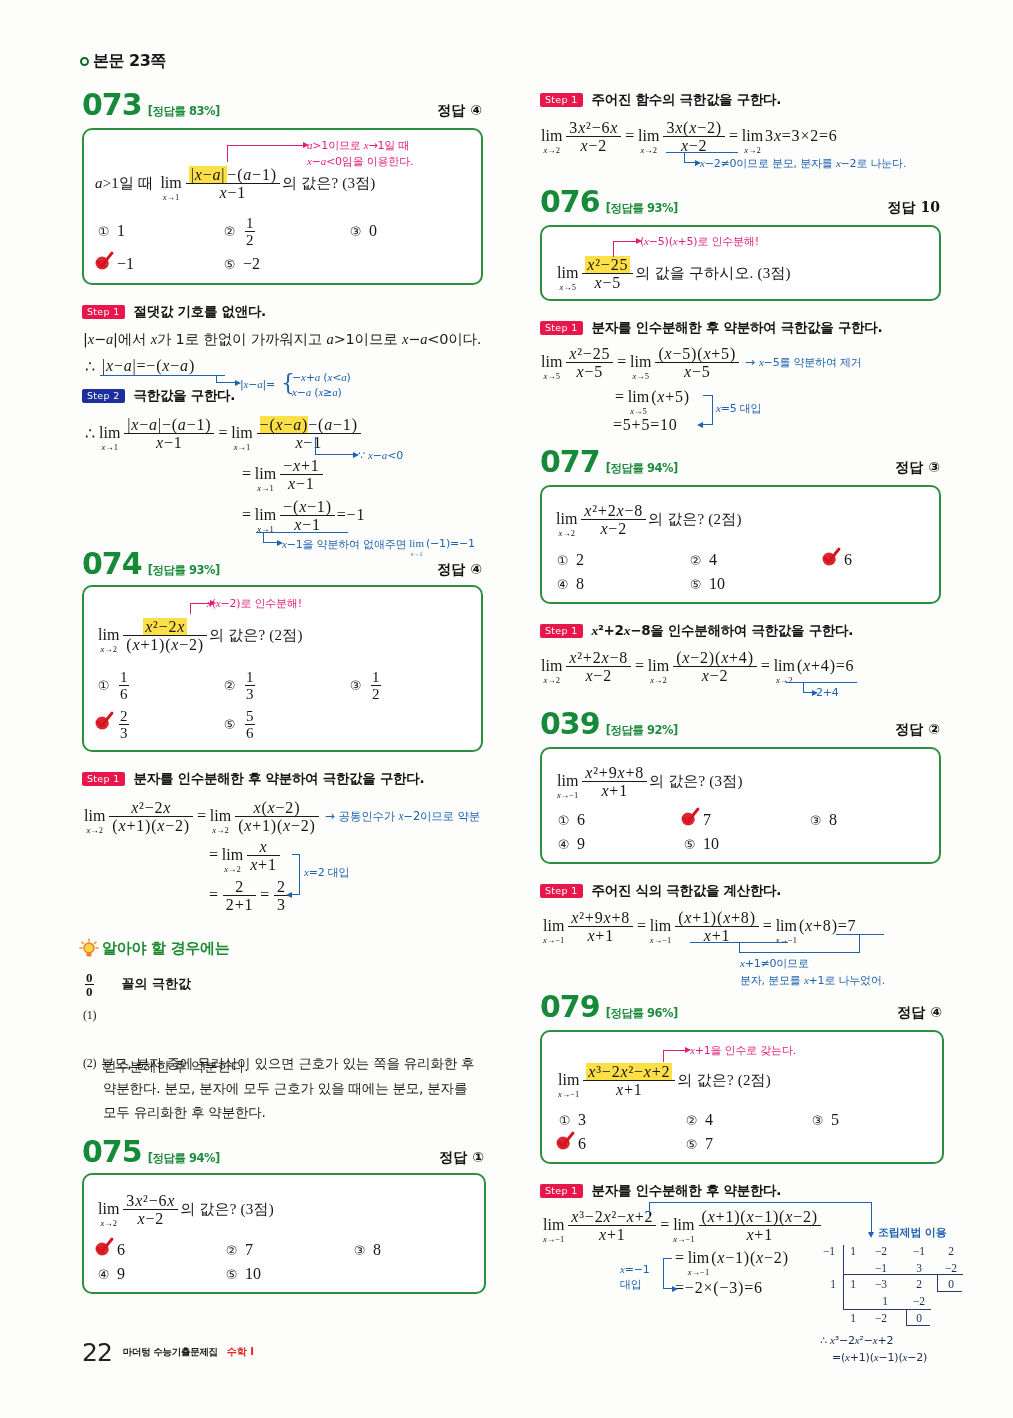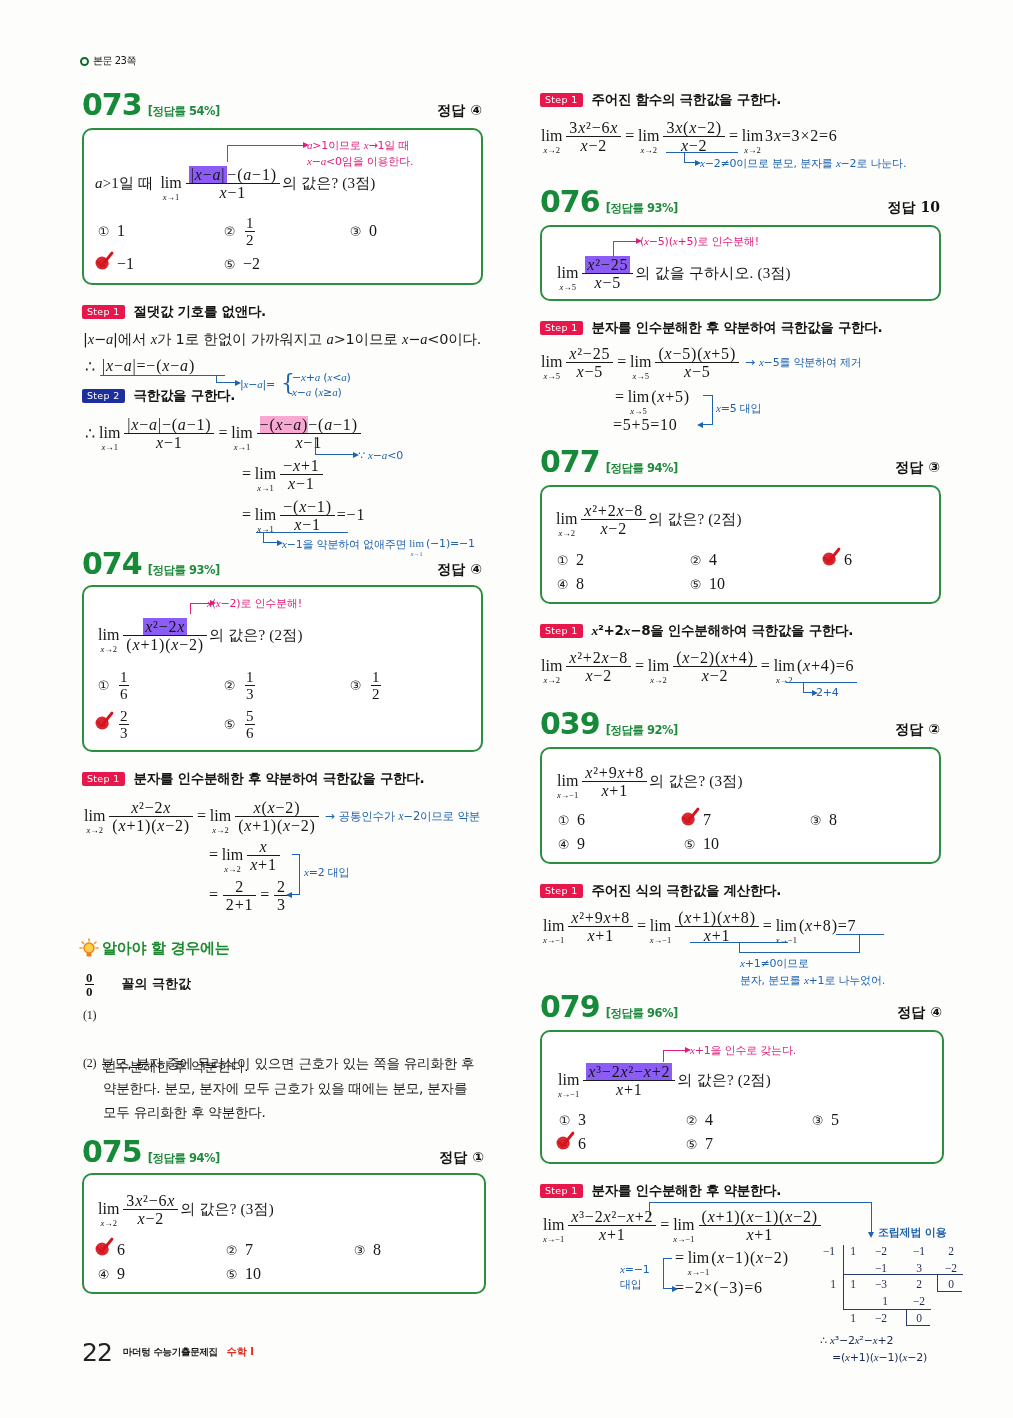--- a/index.html
+++ b/index.html
@@ -11,22 +11,22 @@
 .frac{display:inline-flex;flex-direction:column;text-align:center;margin:0 2px;}
 .frac .num{border-bottom:1.1px solid #1a1a1a;padding:0 3px;line-height:17px;white-space:nowrap;}
 .frac .den{line-height:17px;padding:0 3px;white-space:nowrap;}
 .lim{display:inline-flex;flex-direction:column;align-items:center;line-height:1;margin:0 2px 0 1px;position:relative;top:5px;}
 .lim .lw{font-size:16px;font-family:"Liberation Serif","DejaVu Serif",serif;letter-spacing:0;}
 .lim .ls{font-size:8.5px;margin-top:2px;letter-spacing:0;font-family:"Liberation Serif",serif;}
 .lim.small{top:3px;}
 .lim.small .lw{font-size:11px;}
 .lim.small .ls{font-size:6px;}
 .op{margin:0 2px;}
-.hl{background:#8b5cf6;padding:0 2px;}
-.hlb{background:#f9a8d4;}
+.hl{background:#fde047;padding:0 2px;}
+.hlb{background:#fde047;}
 .ptitle{position:absolute;display:flex;align-items:baseline;width:400px;height:32px;}
 .pnum{font-family:"DejaVu Sans",sans-serif;font-weight:bold;font-size:30px;color:#178a3a;letter-spacing:-1px;line-height:32px;}
 .prate{font-size:11.5px;font-weight:bold;color:#1f8b3d;margin-left:6px;letter-spacing:-0.5px;}
 .pans{margin-left:auto;font-size:14px;font-weight:bold;color:#111;text-align:center;}
 .pans .ansv{margin-left:5px;font-family:"DejaVu Serif","DejaVu Sans",serif;}
 .qbox{position:absolute;border:2px solid #2b8f3e;border-radius:10px;background:#fff;}
 .badge{display:inline-block;font-family:"DejaVu Sans",sans-serif;font-size:9.5px;color:#fff;background:#e8174b;border-radius:2px;padding:0 5px;line-height:14px;margin-right:9px;letter-spacing:0.3px;}
 .badge.s2{background:#1d2f9c;}
 .stitle{font-size:13.5px;font-weight:bold;color:#141414;letter-spacing:-0.3px;}
 .pink{color:#e01e79;}
@@ -46,21 +46,21 @@
 .cmark.ck{color:#a11;}
 .ck-svg{position:absolute;left:-2px;top:-7px;}
 .cval{font-family:"Liberation Serif","DejaVu Serif",serif;font-size:16px;}
 .choice .frac{font-family:"Liberation Serif",serif;font-size:15px;}
 .choice .frac .num,.choice .frac .den{line-height:16px;padding:0 1px;}
 .qtxt{font-family:"Liberation Serif","DejaVu Serif",serif;font-size:15px;letter-spacing:0.2px;}
 .qprefix{margin-right:6px;}
 .body-line{position:absolute;font-size:13.5px;white-space:nowrap;line-height:18px;letter-spacing:-0.2px;color:#1a1a1a;}
 .marker{font-family:"Liberation Serif",serif;font-size:12px;}
 .ring-icon{display:inline-block;width:9px;height:9px;border:2.5px solid #0c6a2b;border-radius:50%;margin-right:4px;}
-.hdr-label{font-weight:normal;font-size:10px;letter-spacing:-0.5px;text-align:right;}
+.hdr-label{font-weight:bold;font-size:16px;letter-spacing:-0.5px;text-align:right;}
 .concept-head{font-size:15px;font-weight:bold;color:#1c8a2f;letter-spacing:-0.3px;}
 .zero-frac{display:inline-flex;flex-direction:column;font-family:"Liberation Serif",serif;font-weight:bold;font-size:13px;text-align:center;margin-right:4px;}
 .zero-frac span{line-height:13px;padding:0 1px;}
 .zero-frac span:first-child{border-bottom:1.3px solid #111;}
 .subhead{font-size:13px;font-weight:bold;margin-left:24px;}
 .sd{position:absolute;width:24px;text-align:center;font-family:"Liberation Serif","DejaVu Serif",serif;font-size:11.5px;color:#1b2a52;line-height:14px;}
 .sdl{position:absolute;border-color:#2c3a6a;border-style:solid;border-width:0;}
 .pgnum{font-size:25px;color:#222;margin-right:11px;letter-spacing:-1px;}
 .book{font-size:9.5px;font-weight:bold;margin-right:9px;letter-spacing:-0.3px;}
 .subj{font-size:10px;font-weight:bold;color:#e8261c;}
@@ -71,21 +71,21 @@
 
 <div class="page">
 
   <div class="row" style="left:80px;top:53px;height:16px">
     <span class="ring-icon"></span>
     <span class="hdr-label">본문 23쪽</span>
   </div>
 
   <div class="ptitle" style="left:82px;top:89px">
     <span class="pnum">073</span>
-    <span class="prate">[정답률 54%]</span>
+    <span class="prate">[정답률 83%]</span>
     <span class="pans"><span>정답</span><span class="ansv">④</span></span>
   </div>
   <div class="qbox" style="left:82px;top:128px;width:401px;height:157px">
     <div class="row qtxt" style="left:11px;top:35px;height:36px">
       <span class="qprefix m"><i>a</i>&gt;1일 때</span>
       <span class="lim">
           <span class="lw">lim</span>
           <span class="ls m"><i>x</i>→1</span>
         </span>
       <span class="frac eq">

